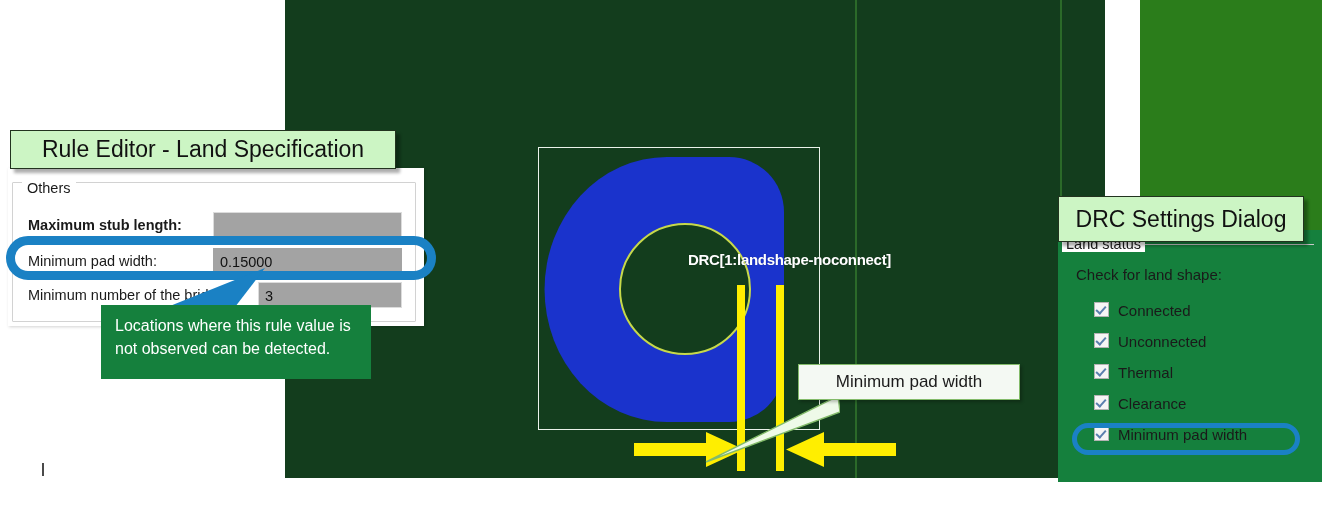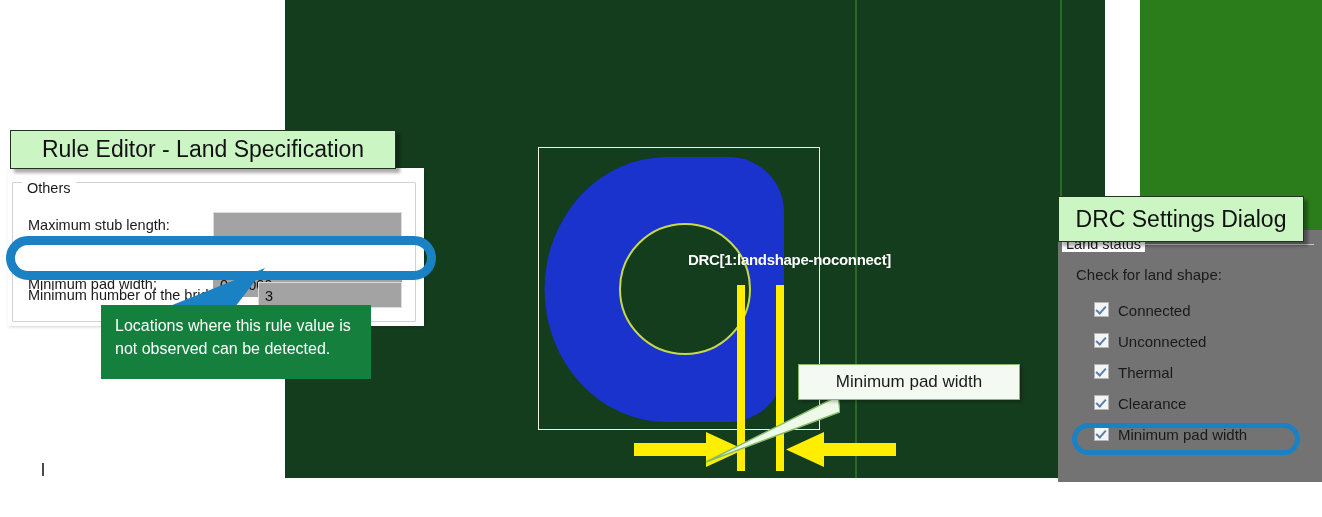--- a/index.html
+++ b/index.html
@@ -59,21 +59,21 @@
   #drc-title{left:1058px;top:196px;width:246px;height:46px;}
 
   
   .callout{position:absolute;left:798px;top:364px;width:222px;height:36px;
      background:#f4f9f3;border:1.6px solid #83bb6a;
      display:flex;align-items:center;justify-content:center;
      font-size:17px;color:#1b1b1b;box-sizing:border-box;
      box-shadow:2px 2px 3px rgba(0,0,0,.25);}
 
   
-  .drcpanel{position:absolute;left:1058px;top:230px;width:264px;height:252px;background:#737373;}
+  .drcpanel{position:absolute;left:1058px;top:230px;width:264px;height:252px;background:#15803d;}
   .drcgroup{position:absolute;left:4px;top:14px;width:252px;height:228px;
      border-top:1px solid #c9c9c9;box-sizing:border-box;}
   .drcgrouptitle{position:absolute;left:4px;top:6px;background:#ffffff;padding:0 4px;
      font-size:14.5px;color:#1a1a1a;}
   .drcsub{position:absolute;left:18px;top:36px;font-size:15px;color:#1a1a1a;}
   .cbrow{position:absolute;left:36px;height:26px;display:flex;align-items:flex-start;gap:9px;}
   .cbox{width:13px;height:13px;border:1px solid #b3b3b3;background:#f5f5f5;
      position:relative;flex:0 0 auto;}
   .cbox::after{content:"";position:absolute;left:3px;top:1px;width:4px;height:8px;
      border:solid #5a7fae;border-width:0 2px 2px 0;transform:rotate(42deg);}
@@ -120,26 +120,26 @@
 </svg>
 
 <div class="callout">
   <span>Minimum pad width</span>
 </div>
 
 <div class="rulepanel">
   <div class="groupbox"></div>
   <div class="grouptitle">Others</div>
 
-  <div class="frow" style="top:44px;">
+  <div class="frow" style="top:44px;font-weight:bold;">
     <div class="flabel" style="top:5px;">Maximum stub length:</div>
     <div class="finput" style="top:0;"></div>
   </div>
 
-  <div class="frow" style="top:80px;margin-top:23px;">
+  <div class="frow" style="top:80px;">
     <div class="flabel" style="top:5px;">Minimum pad width:</div>
     <div class="finput noborder" style="top:0;">0.15000</div>
   </div>
 
   <div class="frow" style="top:114px;">
     <div class="flabel" style="top:5px;">Minimum number of the bridge:</div>
     <div class="finput small" style="top:0;">3</div>
   </div>
 </div>
 

